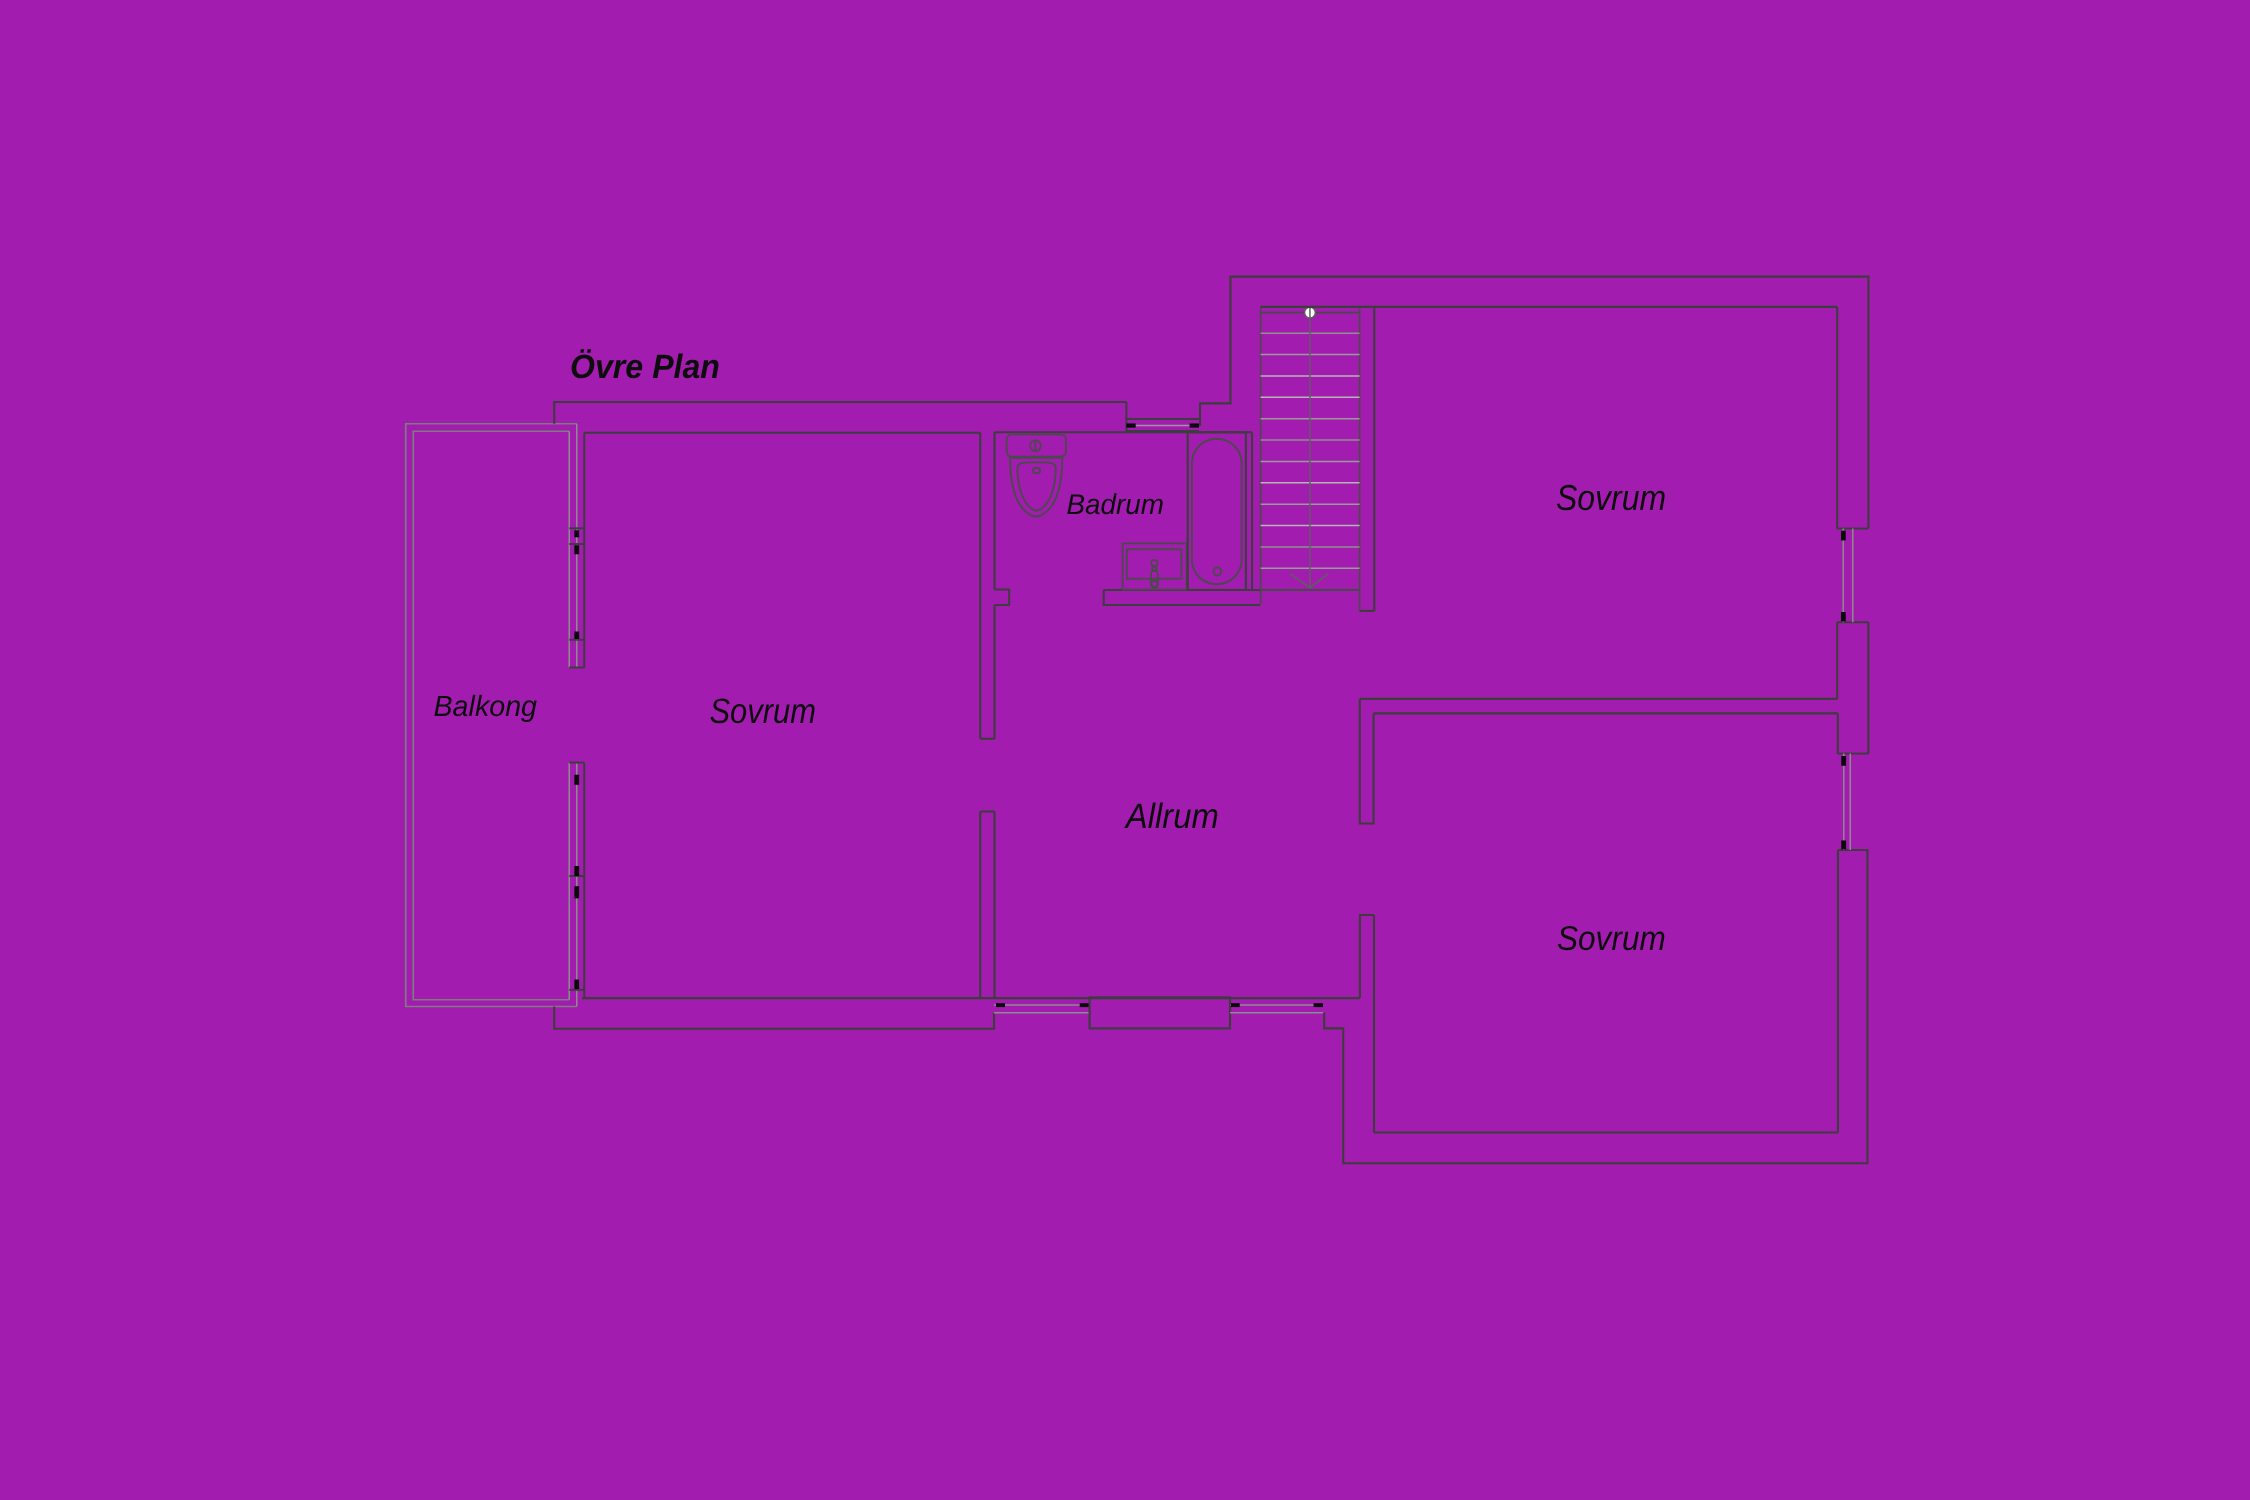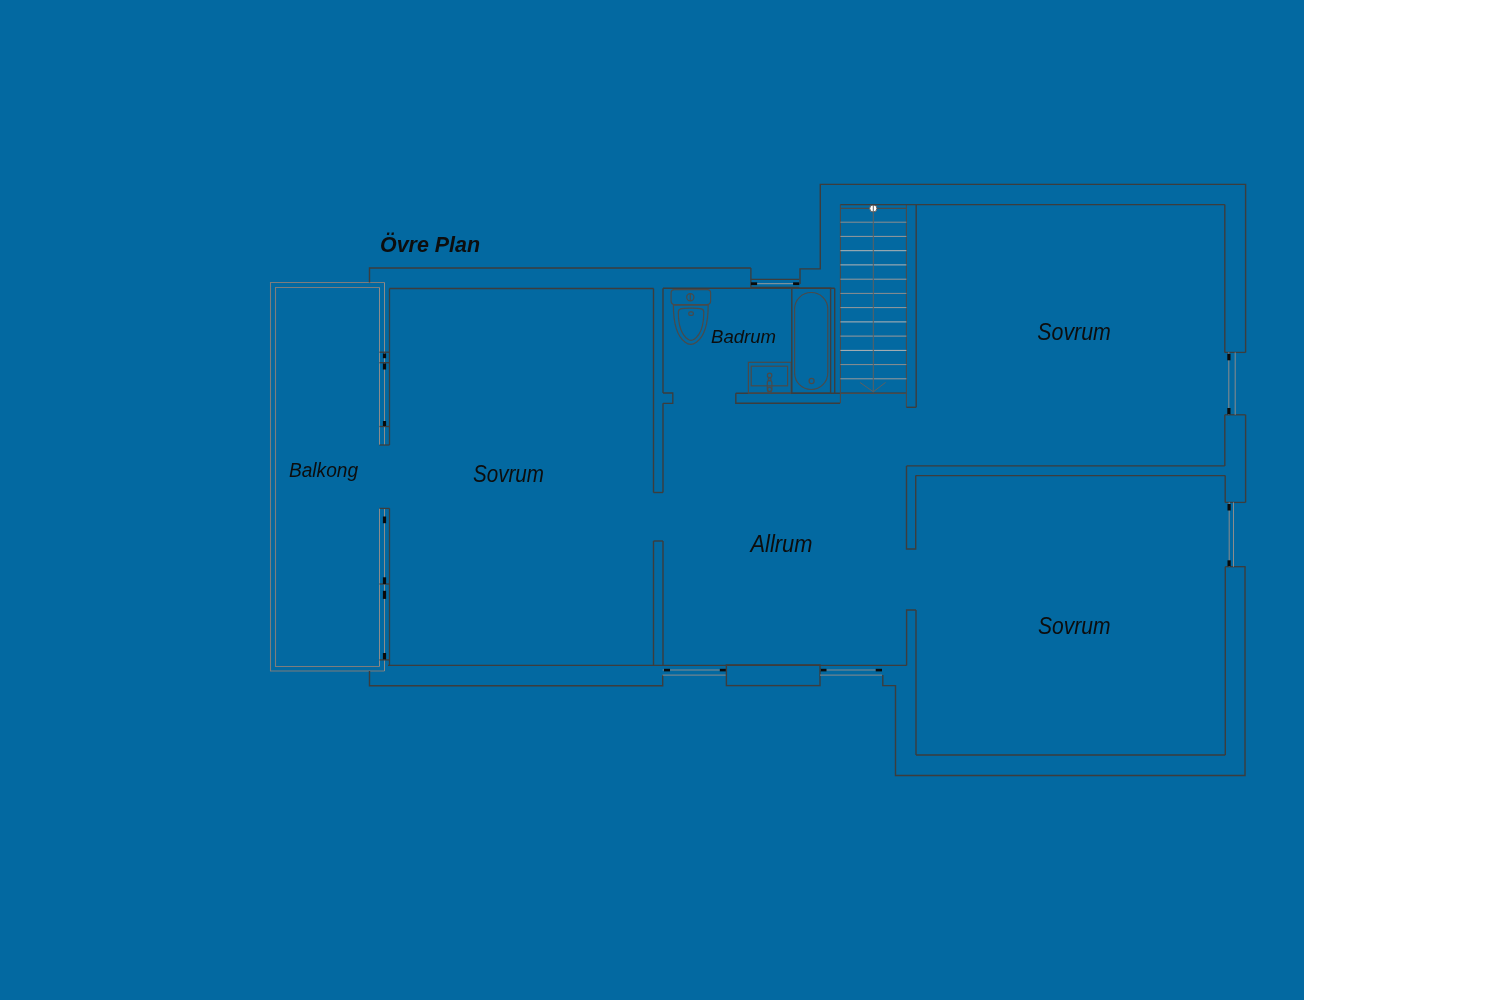--- a/index.html
+++ b/index.html
@@ -1,16 +1,16 @@
 <!DOCTYPE html>
 <html><head>
 <meta charset="utf-8">
 <style>
   html,body{margin:0;padding:0;background:#ffffff;}
-  .page{width:1304px;height:1000px;position:relative;background:#0369a1;overflow:hidden;}
+  .page{width:1500px;height:1000px;position:relative;background:#a21caf;overflow:hidden;}
   text{font-family:"Liberation Sans", sans-serif;fill:#0d0d0d;}
 </style>
 </head>
 <body>
 <div class="page">
 <svg width="1500" height="1000" viewBox="0 0 1500 1000" xmlns="http://www.w3.org/2000/svg">
 <g fill="none" stroke-linecap="butt">
 
 <text x="380" y="251.7" font-size="22.5" font-weight="bold" font-style="italic" textLength="100" lengthAdjust="spacingAndGlyphs">Övre Plan</text>
 

